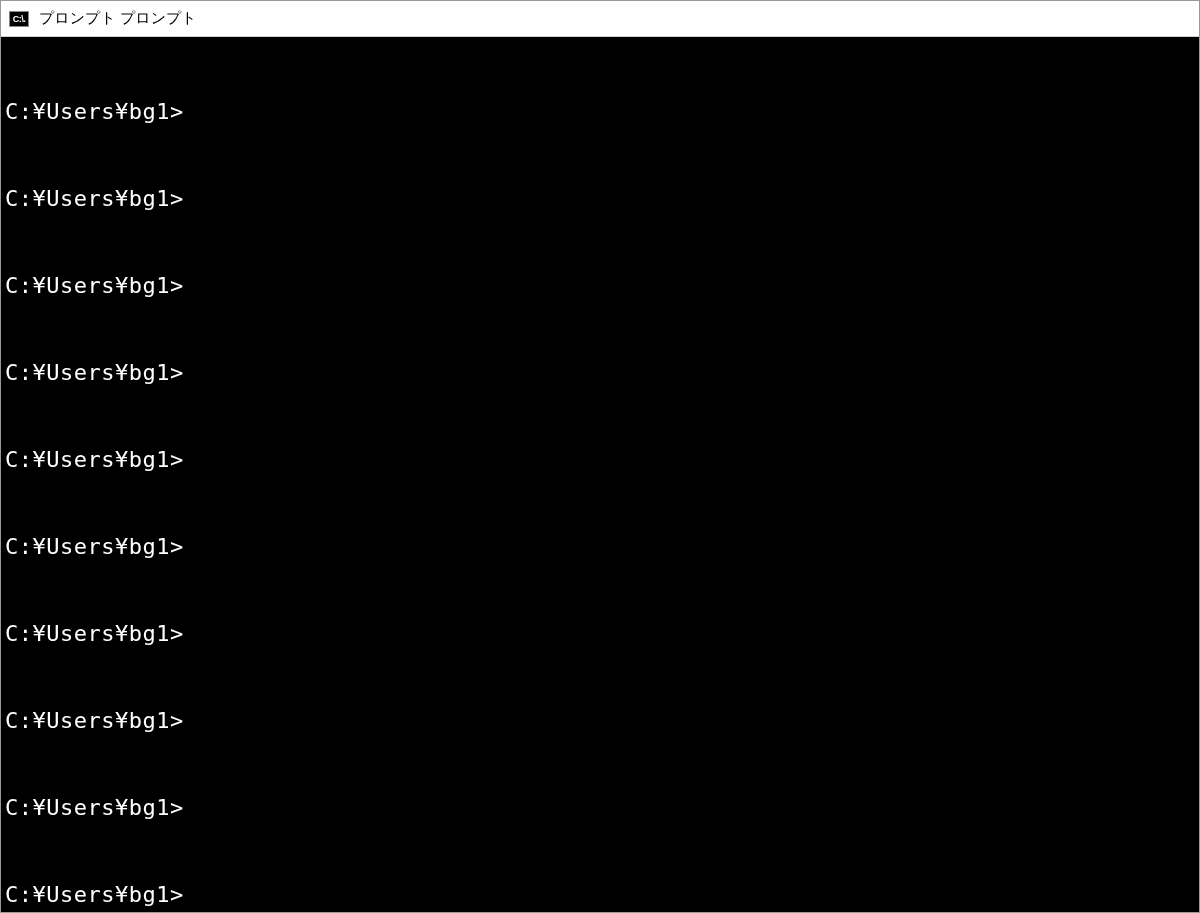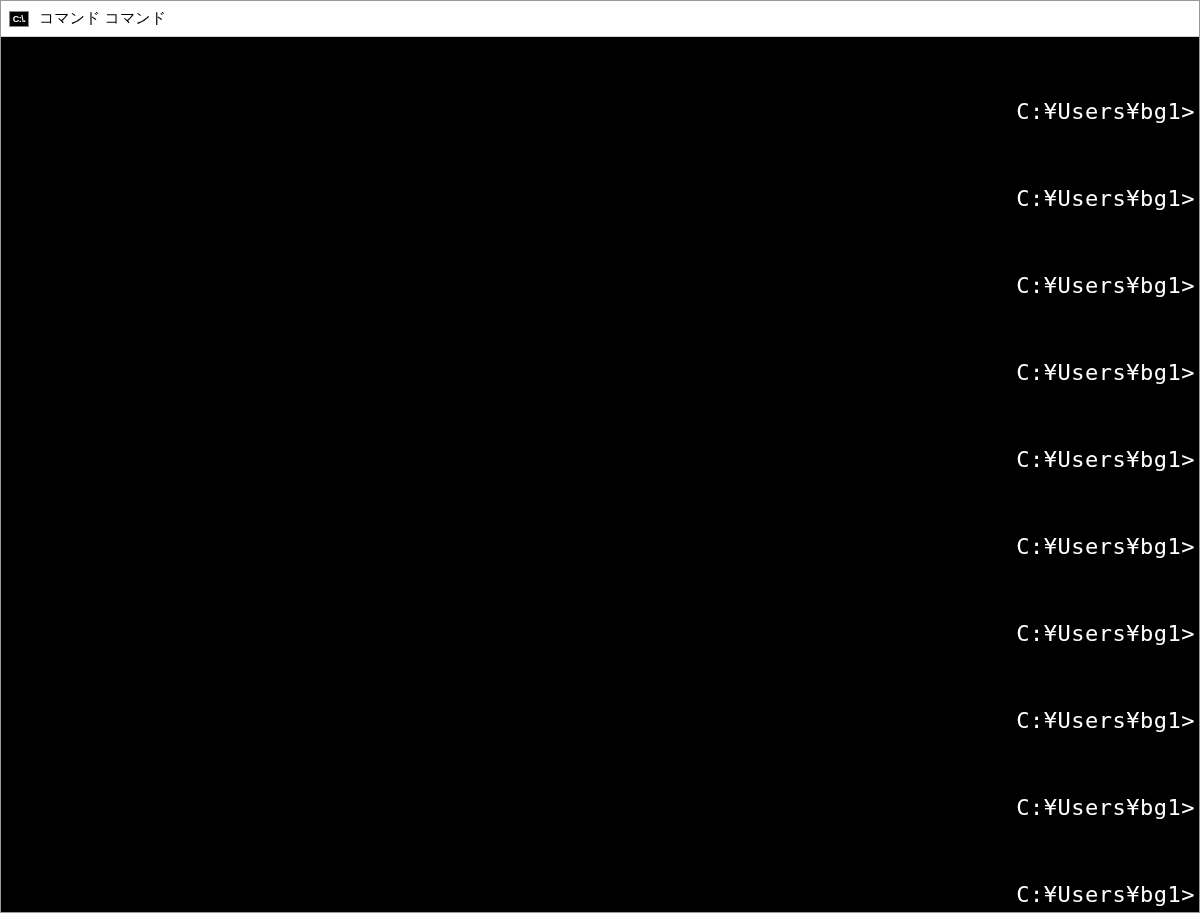--- a/index.html
+++ b/index.html
@@ -53,33 +53,32 @@
       flex: 1;
       background: #000000;
       color: #ffffff;
       font-family: 'MS Gothic', 'Consolas', monospace;
       font-size: 22px;
       line-height: 29px;
       padding: 2px 4px;
       white-space: pre;
       overflow: hidden;
       letter-spacing: 0.5px;
-      text-align: right;
     }
     .line {
       display: block;
     }
   </style>
 </head>
 <body>
 
 <div class="window">
   <div class="titlebar">
     <div class="titlebar-icon">C:\.</div>
-    <div class="titlebar-text">コマンド コマンド</div>
+    <div class="titlebar-text">プロンプト プロンプト</div>
   </div>
   <div class="terminal">
     <span class="line">C:¥Users¥bg1&gt;</span>
     <span class="line">C:¥Users¥bg1&gt;</span>
     <span class="line">C:¥Users¥bg1&gt;</span>
     <span class="line">C:¥Users¥bg1&gt;</span>
     <span class="line">C:¥Users¥bg1&gt;</span>
     <span class="line">C:¥Users¥bg1&gt;</span>
     <span class="line">C:¥Users¥bg1&gt;</span>
     <span class="line">C:¥Users¥bg1&gt;</span>

